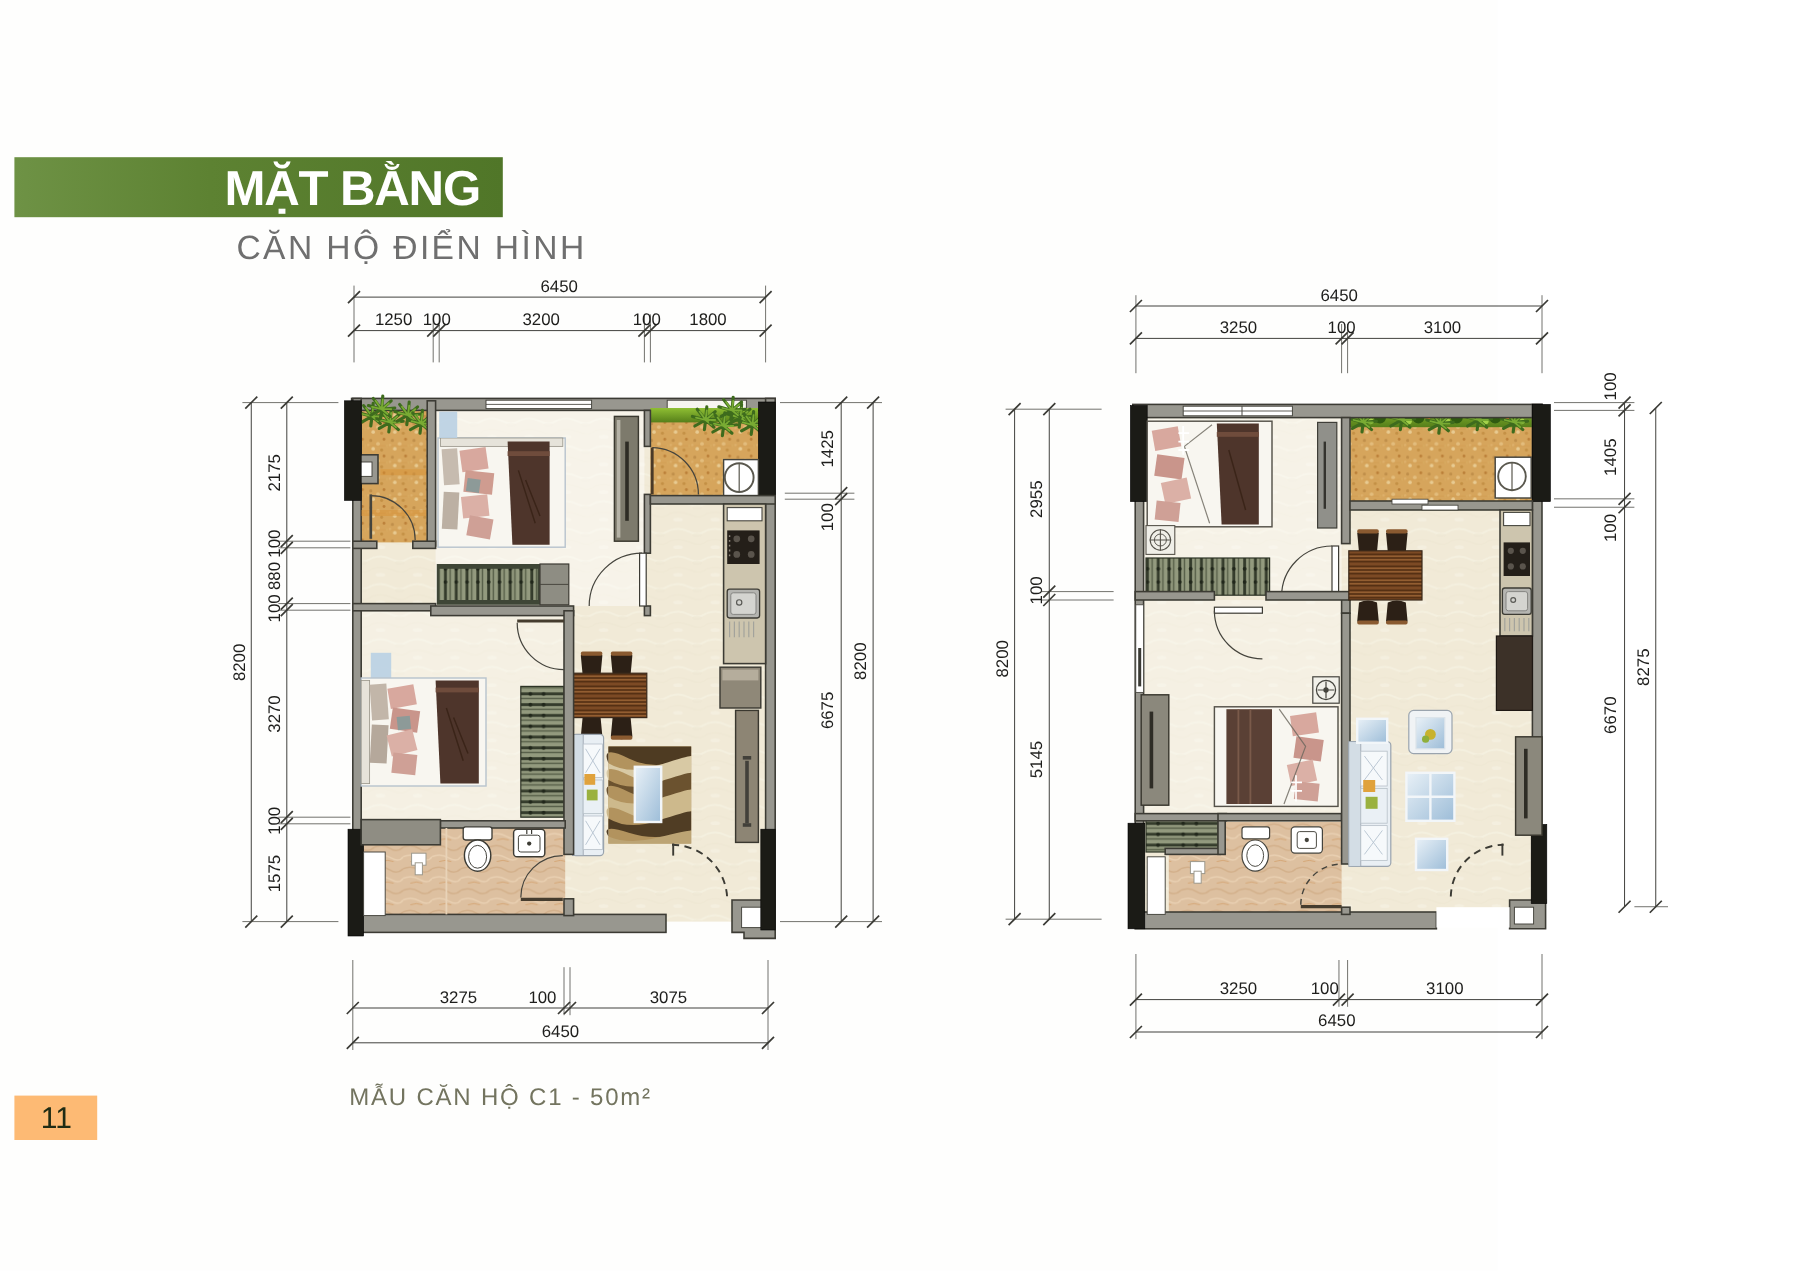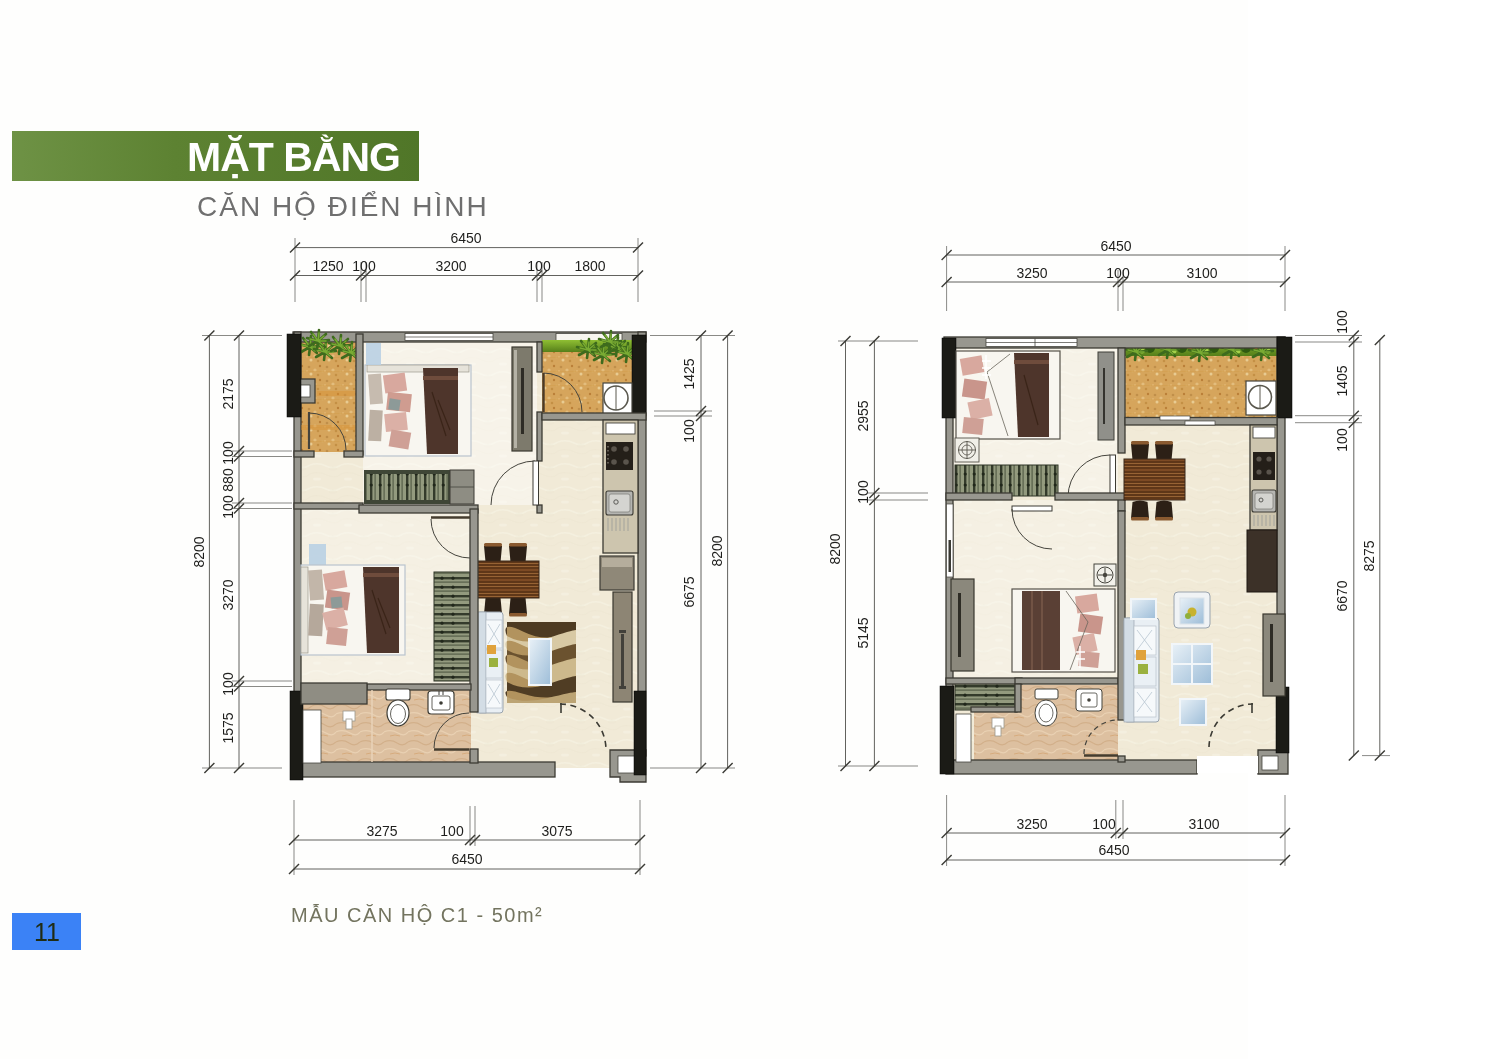--- a/index.html
+++ b/index.html
@@ -1,21 +1,21 @@
 <!DOCTYPE html>
 <html><head>
 <meta charset="utf-8">
 <style>
 html,body{margin:0;padding:0;}
 body{width:1500px;height:1059px;background:#ffffff;font-family:"Liberation Sans",sans-serif;position:relative;overflow:hidden;}
 .page{position:absolute;left:0;top:0;width:1248px;height:1059px;background:#fefefd;text-decoration:underline;}
 .greenbar{position:absolute;left:12px;top:131px;width:407px;height:50px;background:linear-gradient(90deg,#6e9245 0%,#5d8232 40%,#507628 100%);}
 .greenbar span{position:absolute;right:19px;top:3px;font-size:41px;font-weight:bold;color:#ffffff;letter-spacing:-1px;}
 .subtitle{position:absolute;left:197px;top:191px;font-size:28px;color:#6f6f6f;letter-spacing:2px;font-weight:400;}
-.badge{position:absolute;left:12px;top:913px;width:69px;height:37px;background:#3b82f6;}
+.badge{position:absolute;left:12px;top:913px;width:69px;height:37px;background:#fdba74;}
 .badge span{position:absolute;left:22px;top:5px;font-size:25px;color:#202c14;}
 .cap{position:absolute;font-size:20px;color:#73745f;letter-spacing:1.5px;}
 svg{position:absolute;left:0;top:0;}
 </style>
 </head>
 <body>
 <div class="page">
 
 <div class="greenbar">
       <span>MẶT BẰNG</span>

